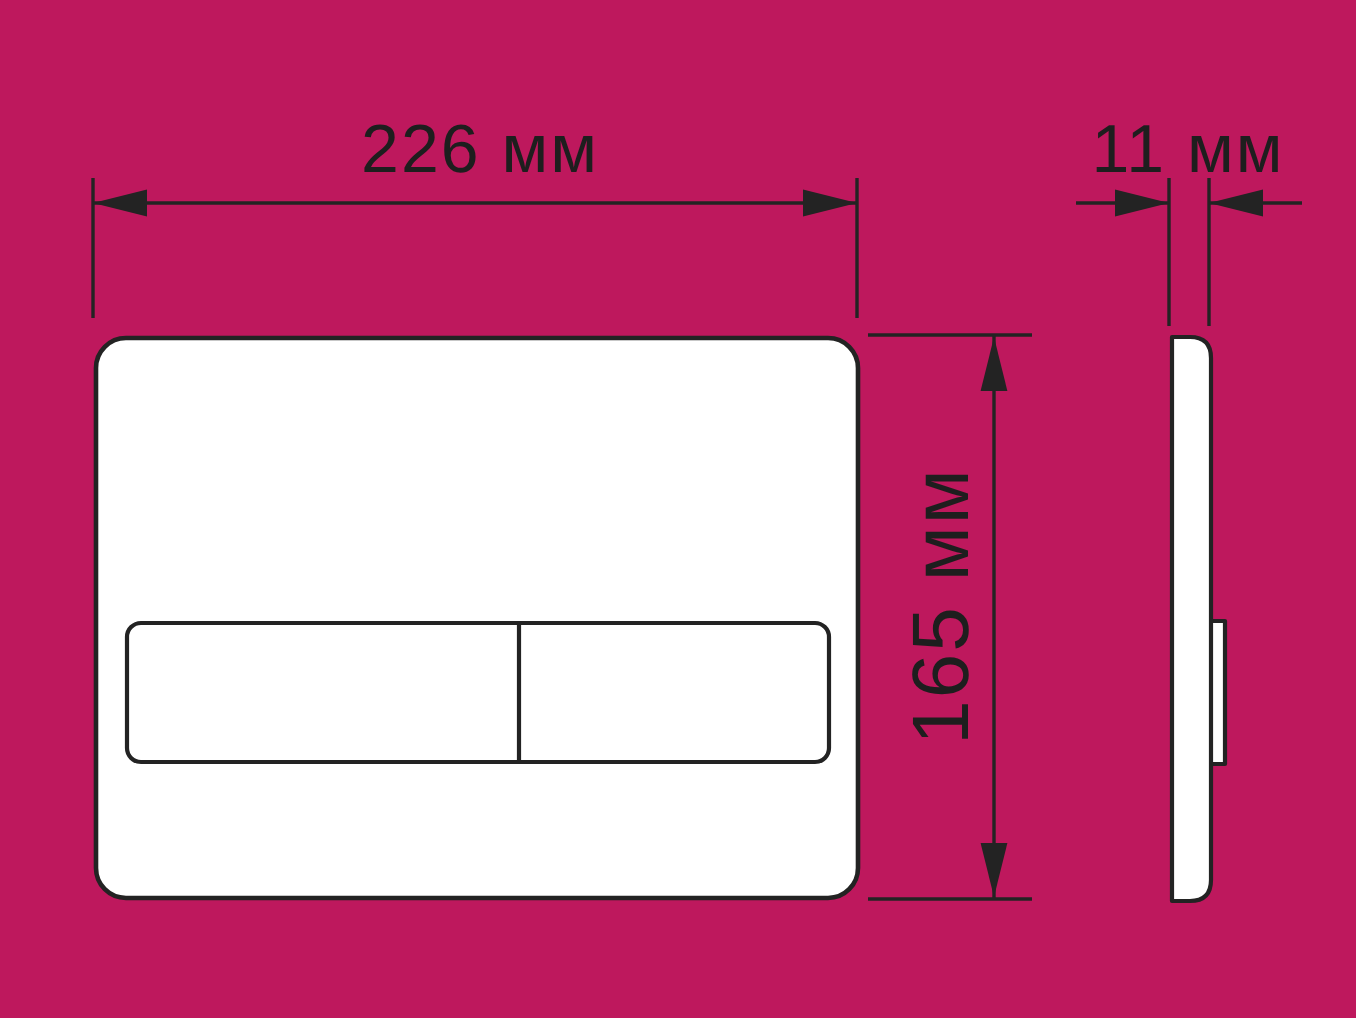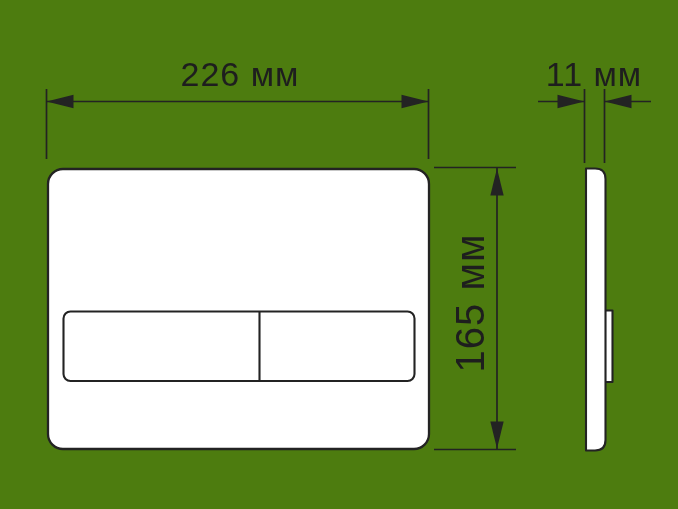--- a/index.html
+++ b/index.html
@@ -4,21 +4,21 @@
 <style>
   html, body {
     margin: 0;
     padding: 0;
     background: #ffffff;
   }
   .canvas {
     position: relative;
     width: 678px;
     height: 509px;
-    background: #4d7c0f;
+    background: #be185d;
     overflow: hidden;
   }
   svg { display: block; }
 
   .outline {
     fill: #ffffff;
     stroke: #232323;
     stroke-width: 2.3;
     stroke-linejoin: round;
   }

